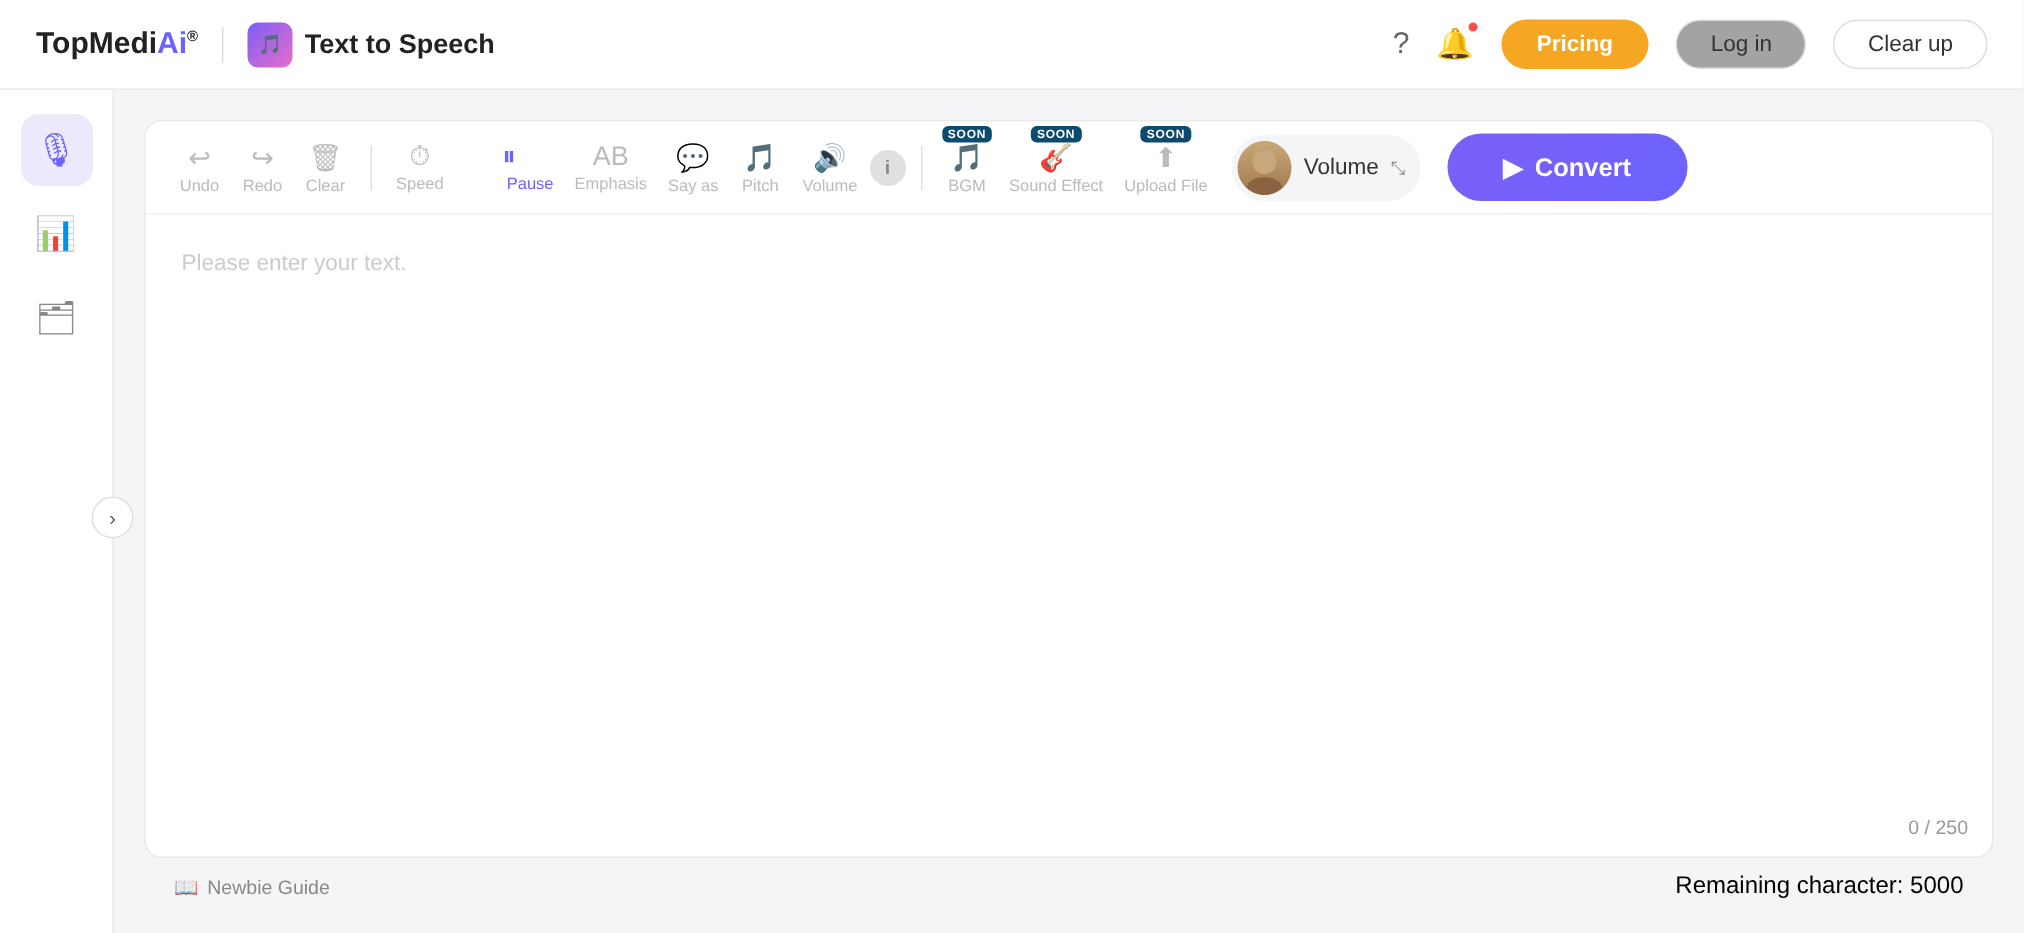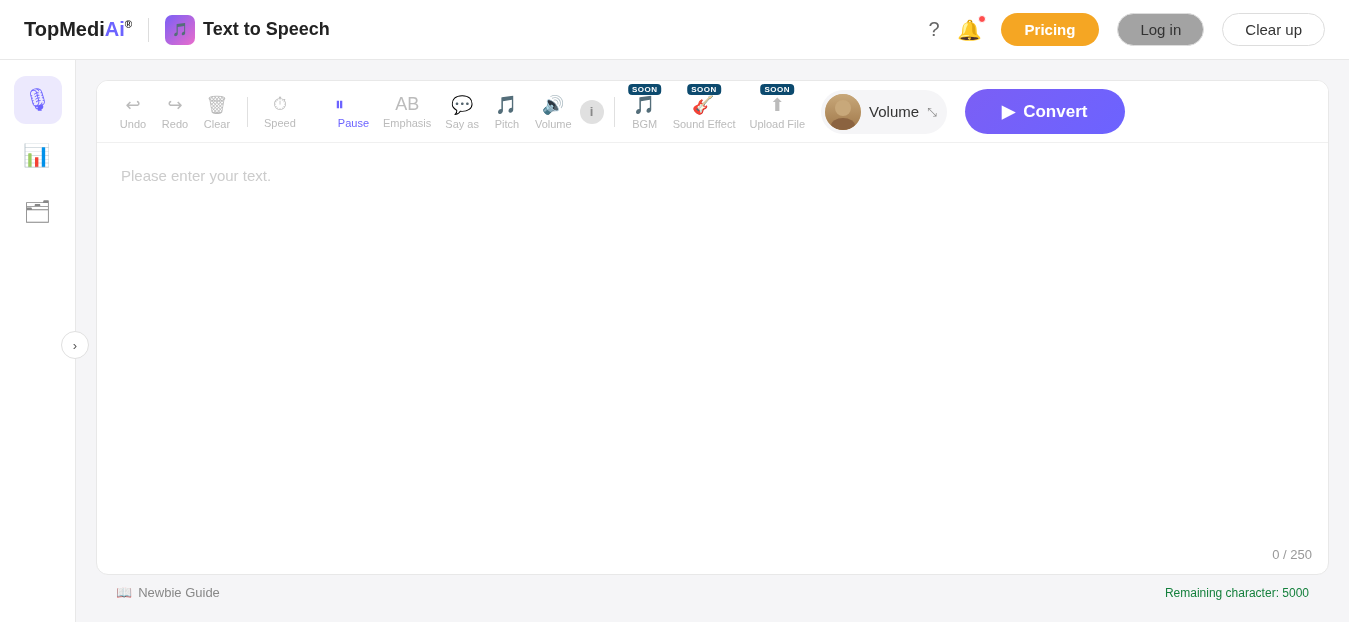--- a/index.html
+++ b/index.html
@@ -135,21 +135,21 @@
     }
 
     
     .footer {
       display: flex; align-items: center; justify-content: space-between;
       padding: 10px 20px; background: #f5f5f7;
     }
     .newbie-guide {
       display: flex; align-items: center; gap: 6px; font-size: 13px; color: #888; cursor: pointer;
     }
-    .remaining-chars { font-size: 12px; color: #15803d; }
+    .remaining-chars { font-size: 16px; color: #000000; }
   </style>
 </head>
 <body>
 
 <div class="header">
   <div class="logo-area">
     <span style="font-size:20px; font-weight:800; color:#222;">
       TopMedi<span style="color:#6c63ff;">Ai</span><span style="font-size:10px; vertical-align:super;">®</span>
     </span>
   </div>

